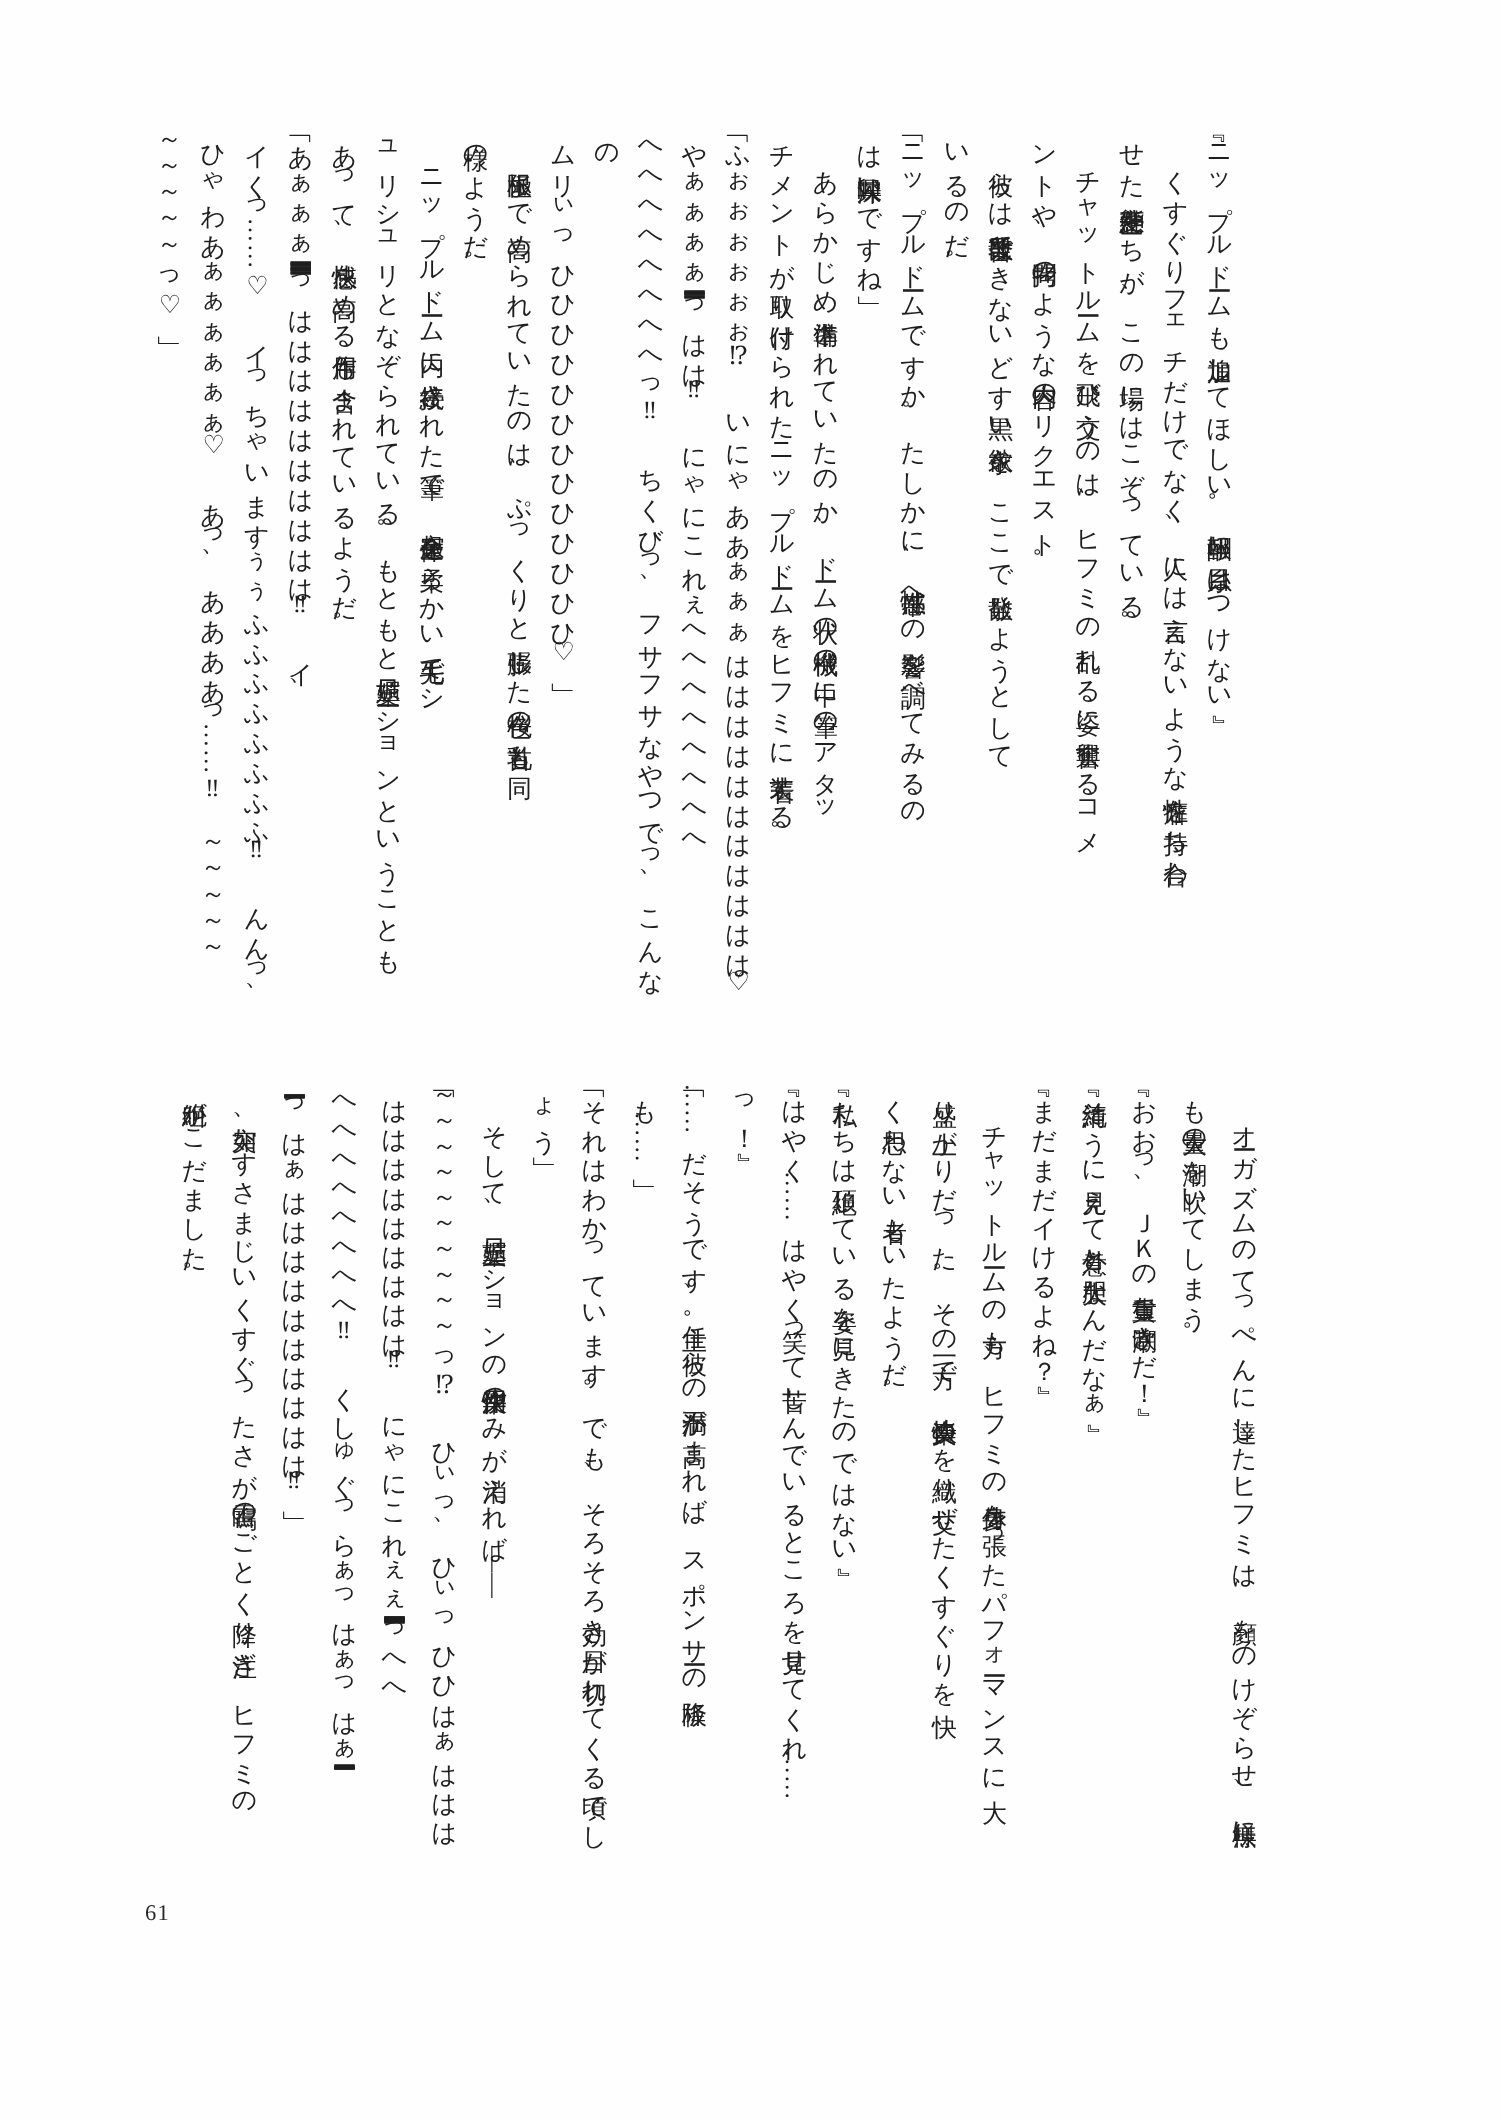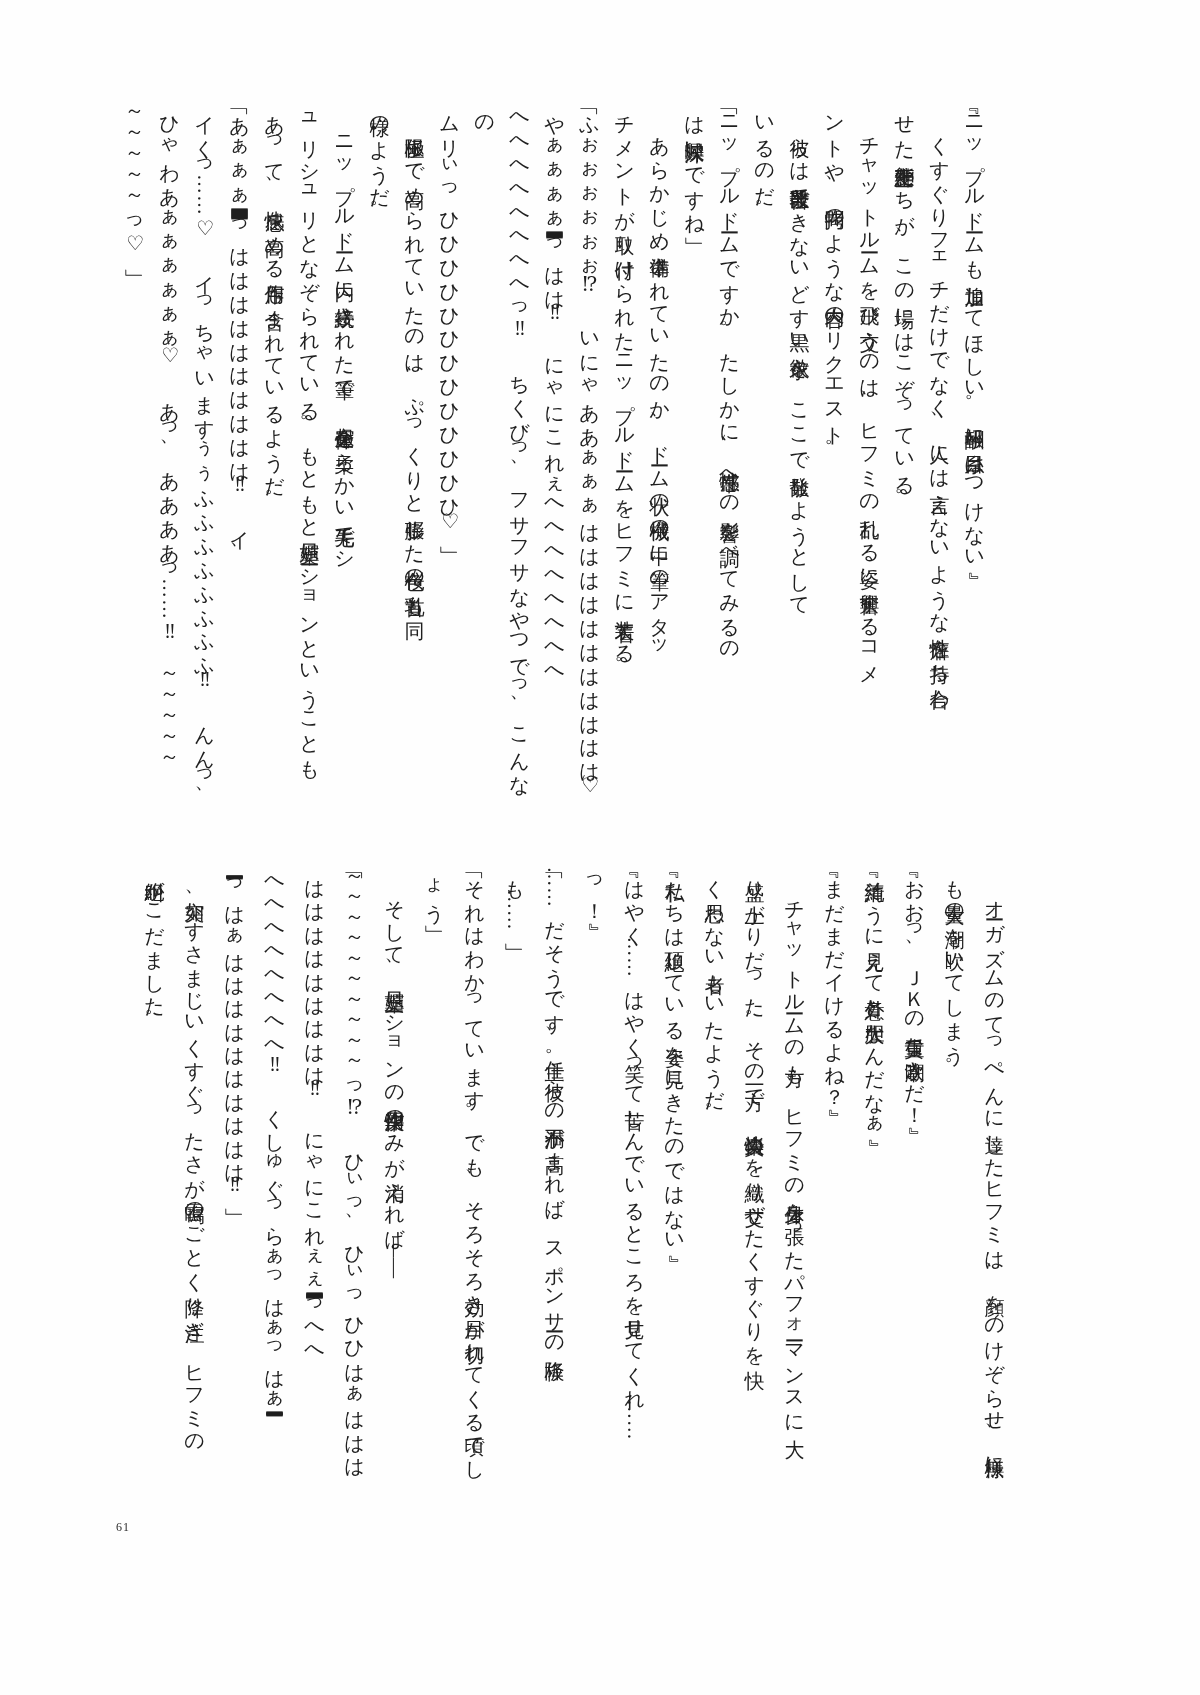--- a/index.html
+++ b/index.html
@@ -39,21 +39,21 @@
     top: 866px;
     right: 185px;
     height: 652px;
     line-height: 40px;
     letter-spacing: 0.5px;
   }
   .page-number {
     position: absolute;
     left: 116px;
     top: 1520px;
-    font-size: 12px;
+    font-size: 18px;
     letter-spacing: 1px;
     color: #2a2a2a;
     text-align: center;
   }
 </style>
 </head>
 <body>
 
 <div class="page">
   <div class="vtext block-top"><p>『ニップルドームも追加してほしい。報酬に糸目はつけない』</p><p>　くすぐりフェチだけでなく、人には言えないような性癖を持ち合わ

